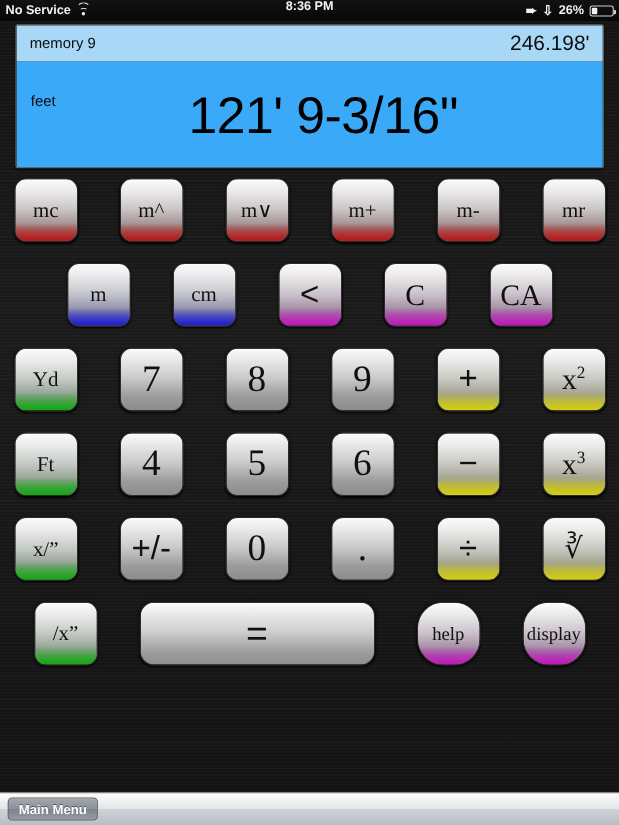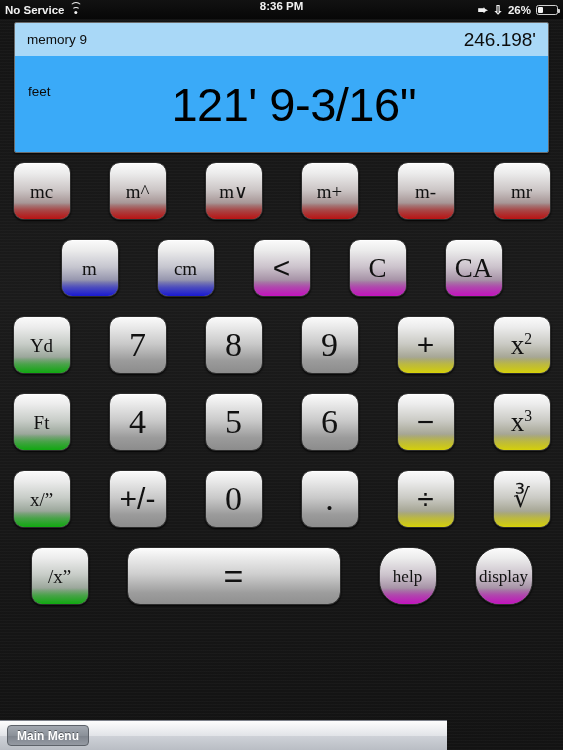--- a/index.html
+++ b/index.html
@@ -141,21 +141,21 @@
     width: 214px; border-radius: 13px;
     background: linear-gradient(180deg,#fdfdfd 0%, #ececec 16%, #cfcfcf 46%, #9d9d9d 80%, #8f8f8f 100%);
     font-family: "Liberation Sans", sans-serif;
     font-size: 34px;
   }
   .key.word { font-size: 17px; font-family: "Liberation Serif", serif; border-radius: 24px; }
 
   
   .toolbar {
     position: absolute; left: 0; bottom: 0;
-    width: 447px; height: 30px;
+    width: 563px; height: 30px;
     background: linear-gradient(180deg,#fdfdfd 0%, #e2e4e8 50%, #cfd2d8 51%, #b9bdc4 100%);
     border-top: 1px solid #7d818a;
     display: flex; align-items: center;
     padding-left: 7px;
   }
   .mainmenu-btn {
     height: 21px; padding: 0 9px;
     display: flex; align-items: center;
     border-radius: 4px;
     border: 1px solid #5d6269;

